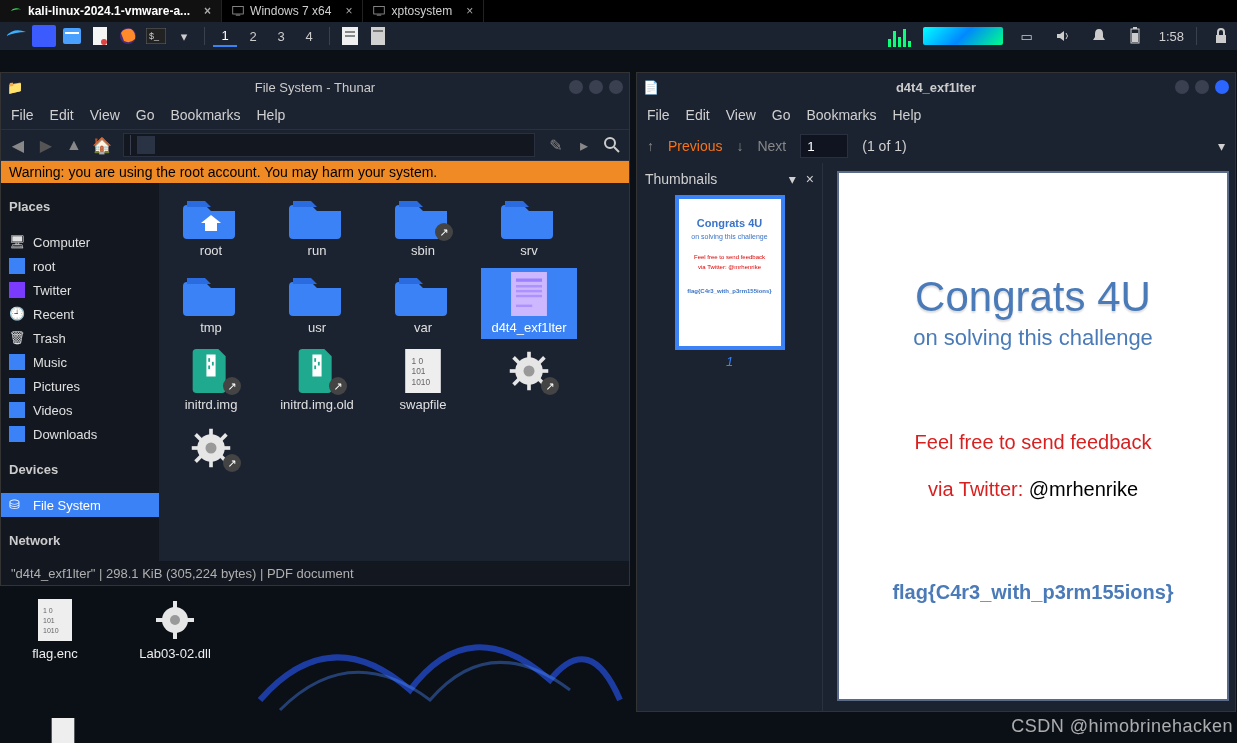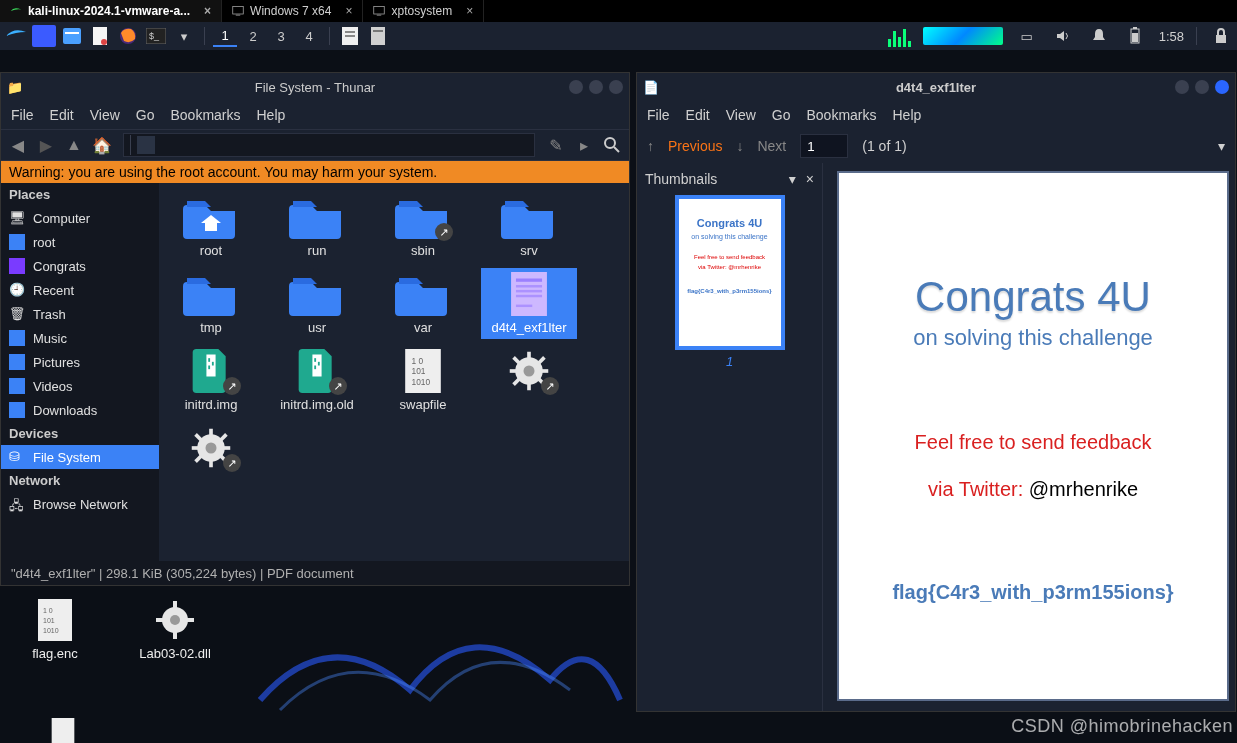--- a/index.html
+++ b/index.html
@@ -28,21 +28,21 @@
 .menubar { display: flex; gap: 16px; padding: 6px 10px; font-size: 14px; color: #d0d0d0; }
 .menubar span { cursor: pointer; }
 
 .fm-toolbar { display: flex; align-items: center; height: 32px; background: #1b2230; border-top: 1px solid #2a3040; border-bottom: 1px solid #2a3040; padding: 0 6px; gap: 6px; }
 .nav-btn { width: 22px; height: 22px; display: flex; align-items: center; justify-content: center; color: #888; }
 .pathbox { flex: 1; height: 24px; background: #131720; border: 1px solid #2a3040; margin: 0 4px; display: flex; align-items: center; padding: 0 6px; }
 .pathseg { width: 18px; height: 18px; background: #2a3344; margin-right: 4px; }
 .warning-bar { background: #f08a24; color: #000; font-size: 14px; padding: 3px 8px; }
 .fm-body { display: flex; flex: 1; overflow: hidden; }
 .sidebar { width: 158px; background: #131720; font-size: 13px; overflow: auto; }
-.sb-head { padding: 4px 8px; color: #ccc; font-weight: bold; background: #131720; }
+.sb-head { padding: 16px 8px; color: #ccc; font-weight: bold; background: #131720; }
 .sb-item { display: flex; align-items: center; gap: 8px; padding: 4px 8px; color: #e0e0e0; cursor: pointer; }
 .sb-item.sel { background: #3b82f6; color: #fff; }
 .sb-ico { width: 16px; height: 16px; display: inline-block; }
 .iconview { flex: 1; display: flex; flex-wrap: wrap; align-content: flex-start; padding: 8px 4px; gap: 6px 10px; background: #1b2230; overflow: auto; }
 .fitem { width: 96px; display: flex; flex-direction: column; align-items: center; gap: 4px; font-size: 13px; color: #e0e0e0; cursor: pointer; text-align: center; padding: 4px 0; }
 .fitem.sel { background: #3b82f6; color: #fff; }
 .folder { width: 56px; height: 44px; position: relative; }
 .folder svg { width: 56px; height: 44px; }
 .link-badge { position: absolute; right: -2px; bottom: -2px; width: 18px; height: 18px; background: #444; border-radius: 50%; display: flex; align-items: center; justify-content: center; color: #fff; font-size: 11px; }
 .statusbar { height: 24px; background: #131720; color: #b0b0b0; font-size: 13px; display: flex; align-items: center; padding: 0 10px; }
@@ -240,21 +240,21 @@
       <div class="sb-item">
           <span class="sb-ico">🖥</span>
           <span>Computer</span>
         </div>
       <div class="sb-item">
           <span class="sb-ico" style="background:#3b82f6"></span>
           <span>root</span>
         </div>
       <div class="sb-item">
           <span class="sb-ico" style="background:#7a3bff"></span>
-          <span>Congrats</span>
+          <span>Twitter</span>
         </div>
       <div class="sb-item">
           <span class="sb-ico">🕘</span>
           <span>Recent</span>
         </div>
       <div class="sb-item">
           <span class="sb-ico">🗑</span>
           <span>Trash</span>
         </div>
       <div class="sb-item">

